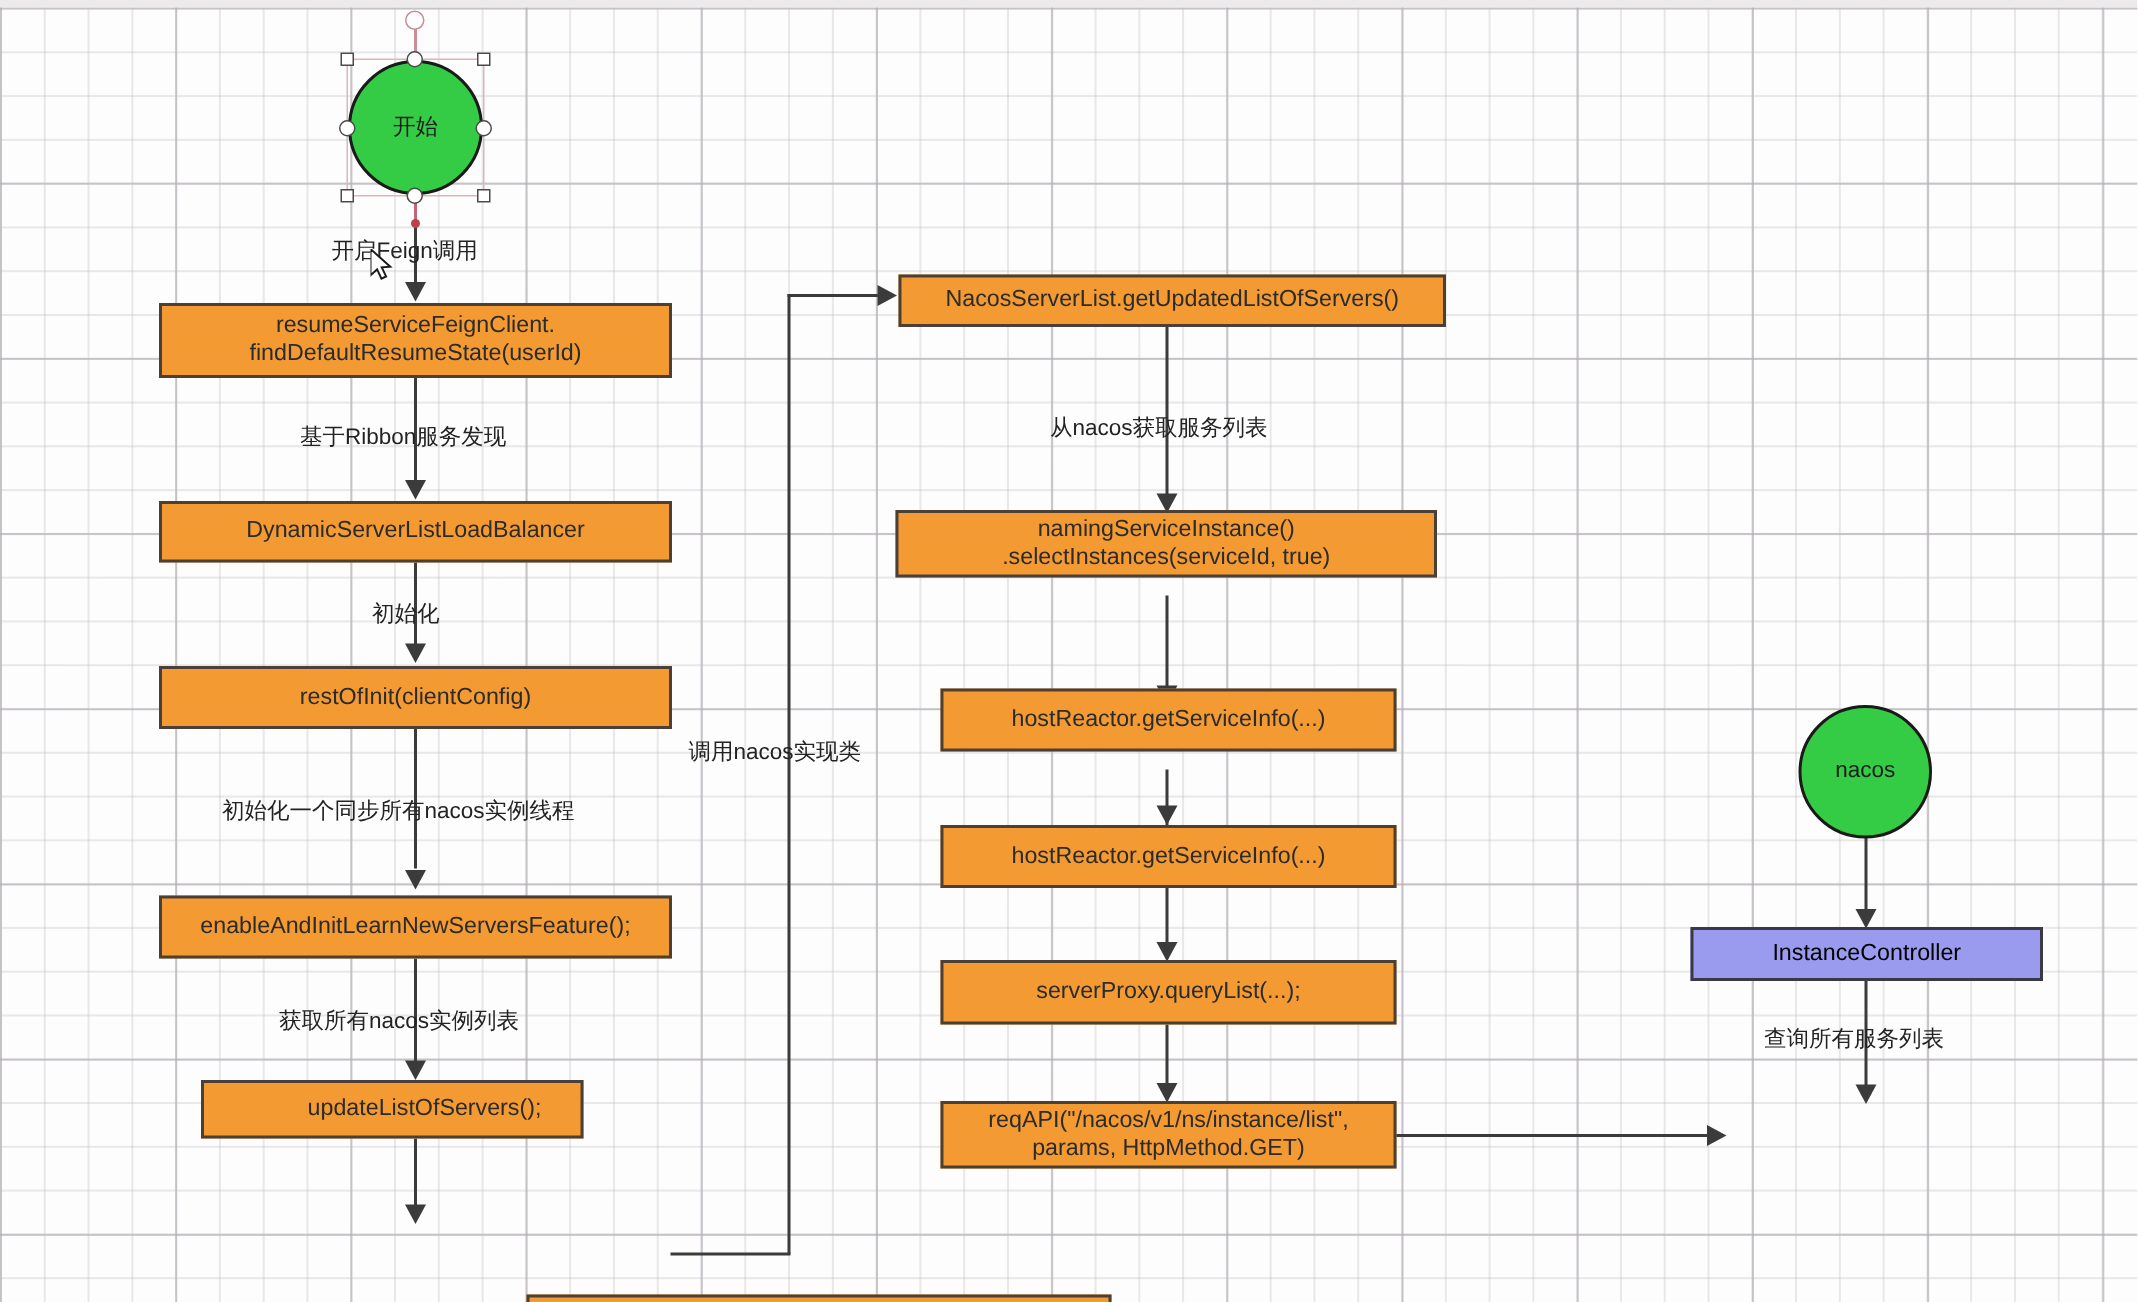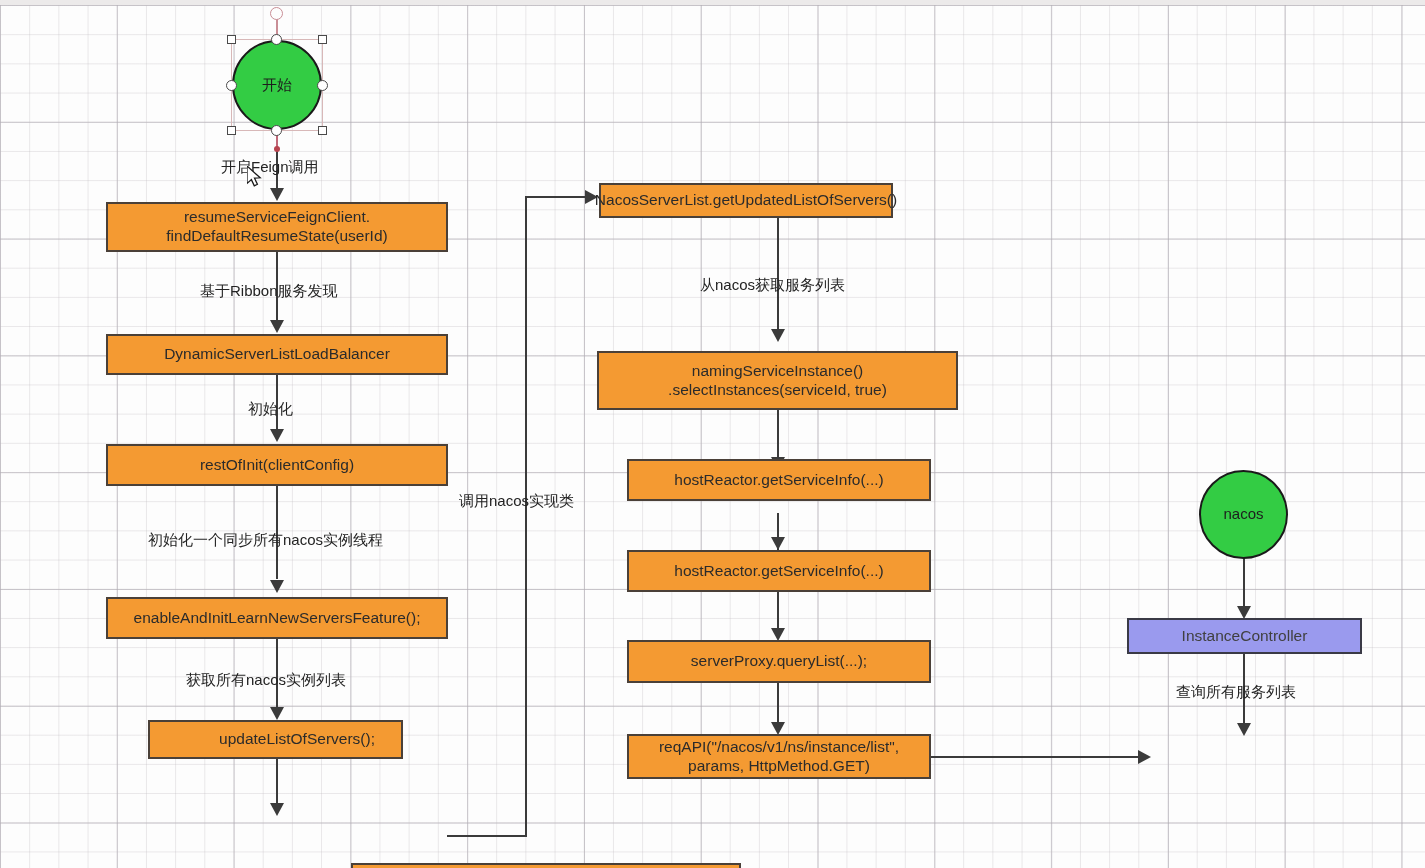--- a/index.html
+++ b/index.html
@@ -50,21 +50,21 @@
   }
   .proc {
     background: #f49a32;
     border: 2px solid #4a4038;
     font-size: 15.5px;
   }
   .ctrl {
     background: #9a9aee;
     border: 2px solid #3a3a46;
     font-size: 15.5px;
-    color: #404040;
+    color: #000000;
   }
   .term {
     background: #33cc44;
     border: 2.5px solid #1a1a1a;
     border-radius: 50%;
     font-size: 15px;
     color: #1d1d1d;
   }
 
   
@@ -240,26 +240,26 @@
 findDefaultResumeState(userId)</div>
 
   <div class="node term" style="left:232px; top:40px; width:90px; height:90px;">开始</div>
 
   <div class="node proc" style="left:106px; top:334px; width:342px; height:41px;">DynamicServerListLoadBalancer</div>
 
   <div class="node proc" style="left:106px; top:444px; width:342px; height:42px;">restOfInit(clientConfig)</div>
 
   <div class="node proc" style="left:106px; top:597px; width:342px; height:42px;text-align:center;">enableAndInitLearnNewServersFeature();</div>
 
-  <div class="node proc" style="left:148px; top:720px; width:255px; height:39px;padding-left:43px;">updateListOfServers();</div>
-
-
-  <div class="node proc" style="left:599px; top:183px; width:294px; height:35px;">NacosServerList.getUpdatedListOfServers()</div>
-
-  <div class="node proc" style="left:597px; top:351px; width:361px; height:59px;">namingServiceInstance()
+  <div class="node proc" style="left:134px; top:720px; width:255px; height:39px;padding-left:43px;">updateListOfServers();</div>
+
+
+  <div class="node proc" style="left:599px; top:183px; width:365px; height:35px;">NacosServerList.getUpdatedListOfServers()</div>
+
+  <div class="node proc" style="left:597px; top:340px; width:361px; height:45px;">namingServiceInstance()
 .selectInstances(serviceId, true)</div>
 
   <div class="node proc" style="left:627px; top:459px; width:304px; height:42px;">hostReactor.getServiceInfo(...)</div>
 
   <div class="node proc" style="left:627px; top:550px; width:304px; height:42px;">hostReactor.getServiceInfo(...)</div>
 
   <div class="node proc" style="left:627px; top:640px; width:304px; height:43px;">serverProxy.queryList(...);</div>
 
   <div class="node proc" style="left:627px; top:734px; width:304px; height:45px;">reqAPI("/nacos/v1/ns/instance/list",
  params, HttpMethod.GET)</div>

